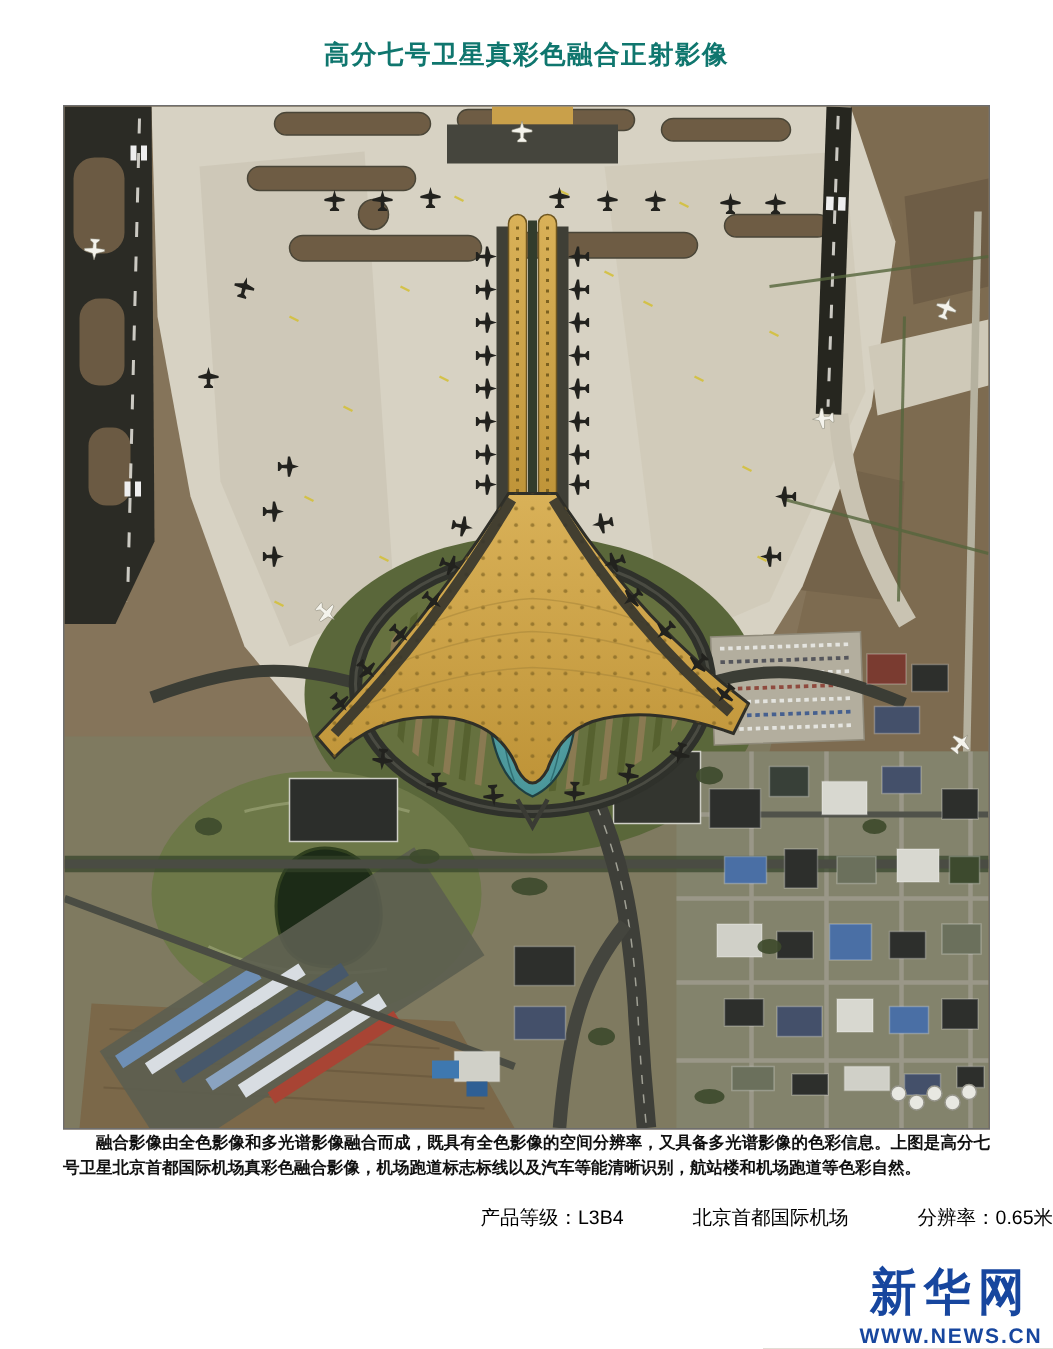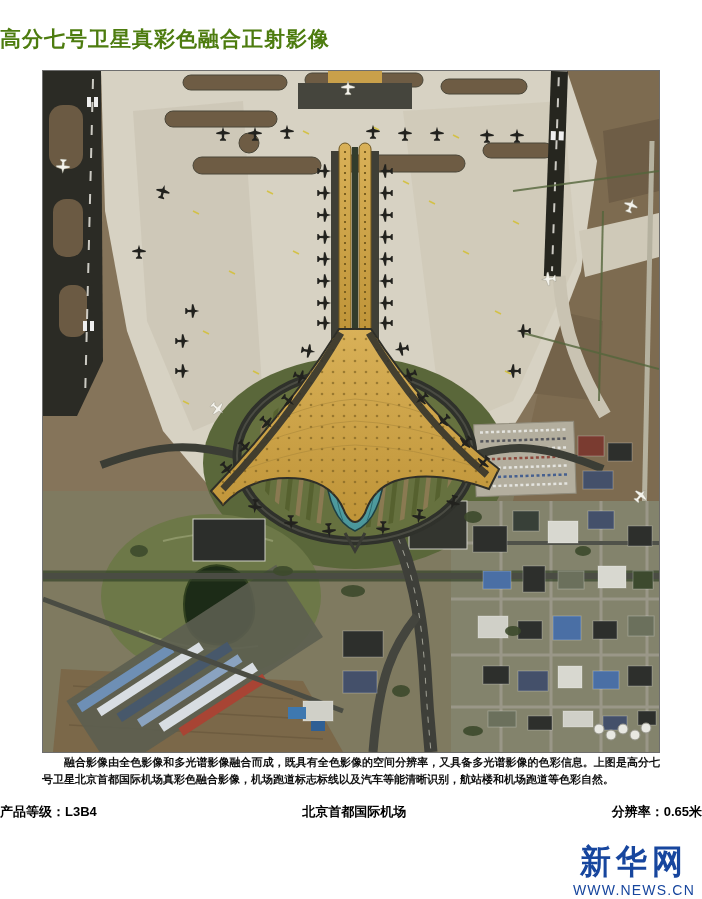--- a/index.html
+++ b/index.html
@@ -1,24 +1,24 @@
 <!DOCTYPE html>
 <html><head>
 <meta charset="utf-8">
 <style>
   html,body{margin:0;padding:0;background:#fff;}
   body{width:702px;height:899px;position:relative;font-family:"Liberation Sans","DejaVu Sans",sans-serif;color:#000;overflow:hidden;}
-  .page-title{margin:0;padding-top:25px;height:27px;font-size:21px;font-weight:bold;letter-spacing:1px;color:#4d7c0f;}
+  .page-title{margin:0;padding-top:25px;height:27px;text-align:center;font-size:17px;font-weight:bold;letter-spacing:1px;color:#0f766e;}
   .figure-wrap{margin:18px auto 0 auto;width:616px;height:681px;border:1px solid #6e6e6e;background:#85745a;position:relative;}
   .figure-wrap svg{display:block;}
   .caption{width:618px;margin:1px auto 0 auto;font-size:11px;line-height:17px;font-weight:bold;text-align:justify;text-indent:2em;color:#111;}
-  .meta-row{margin-top:15px;display:flex;justify-content:space-between;gap:46px;font-size:13px;font-weight:bold;color:#000;}
+  .meta-row{margin-top:15px;display:flex;justify-content:flex-end;gap:46px;font-size:13px;font-weight:normal;color:#000;}
   .logo{position:absolute;right:7px;top:846px;text-align:center;line-height:1;}
   .logo-cn{font-size:31px;font-weight:900;color:#17469e;letter-spacing:5px;transform:scaleY(1.08);}
-  .logo-url{margin-top:6px;font-size:14px;font-weight:normal;color:#17469e;letter-spacing:1.2px;}
+  .logo-url{margin-top:6px;font-size:14px;font-weight:bold;color:#17469e;letter-spacing:1.2px;}
 </style>
 </head>
 <body>
 
 <h1 class="page-title">高分七号卫星真彩色融合正射影像</h1>
 
 <div class="figure-wrap">
 <svg width="616" height="681" viewBox="0 0 616 681" xmlns="http://www.w3.org/2000/svg">
   <defs>
     <linearGradient id="gold" x1="0" y1="0" x2="0" y2="1">

